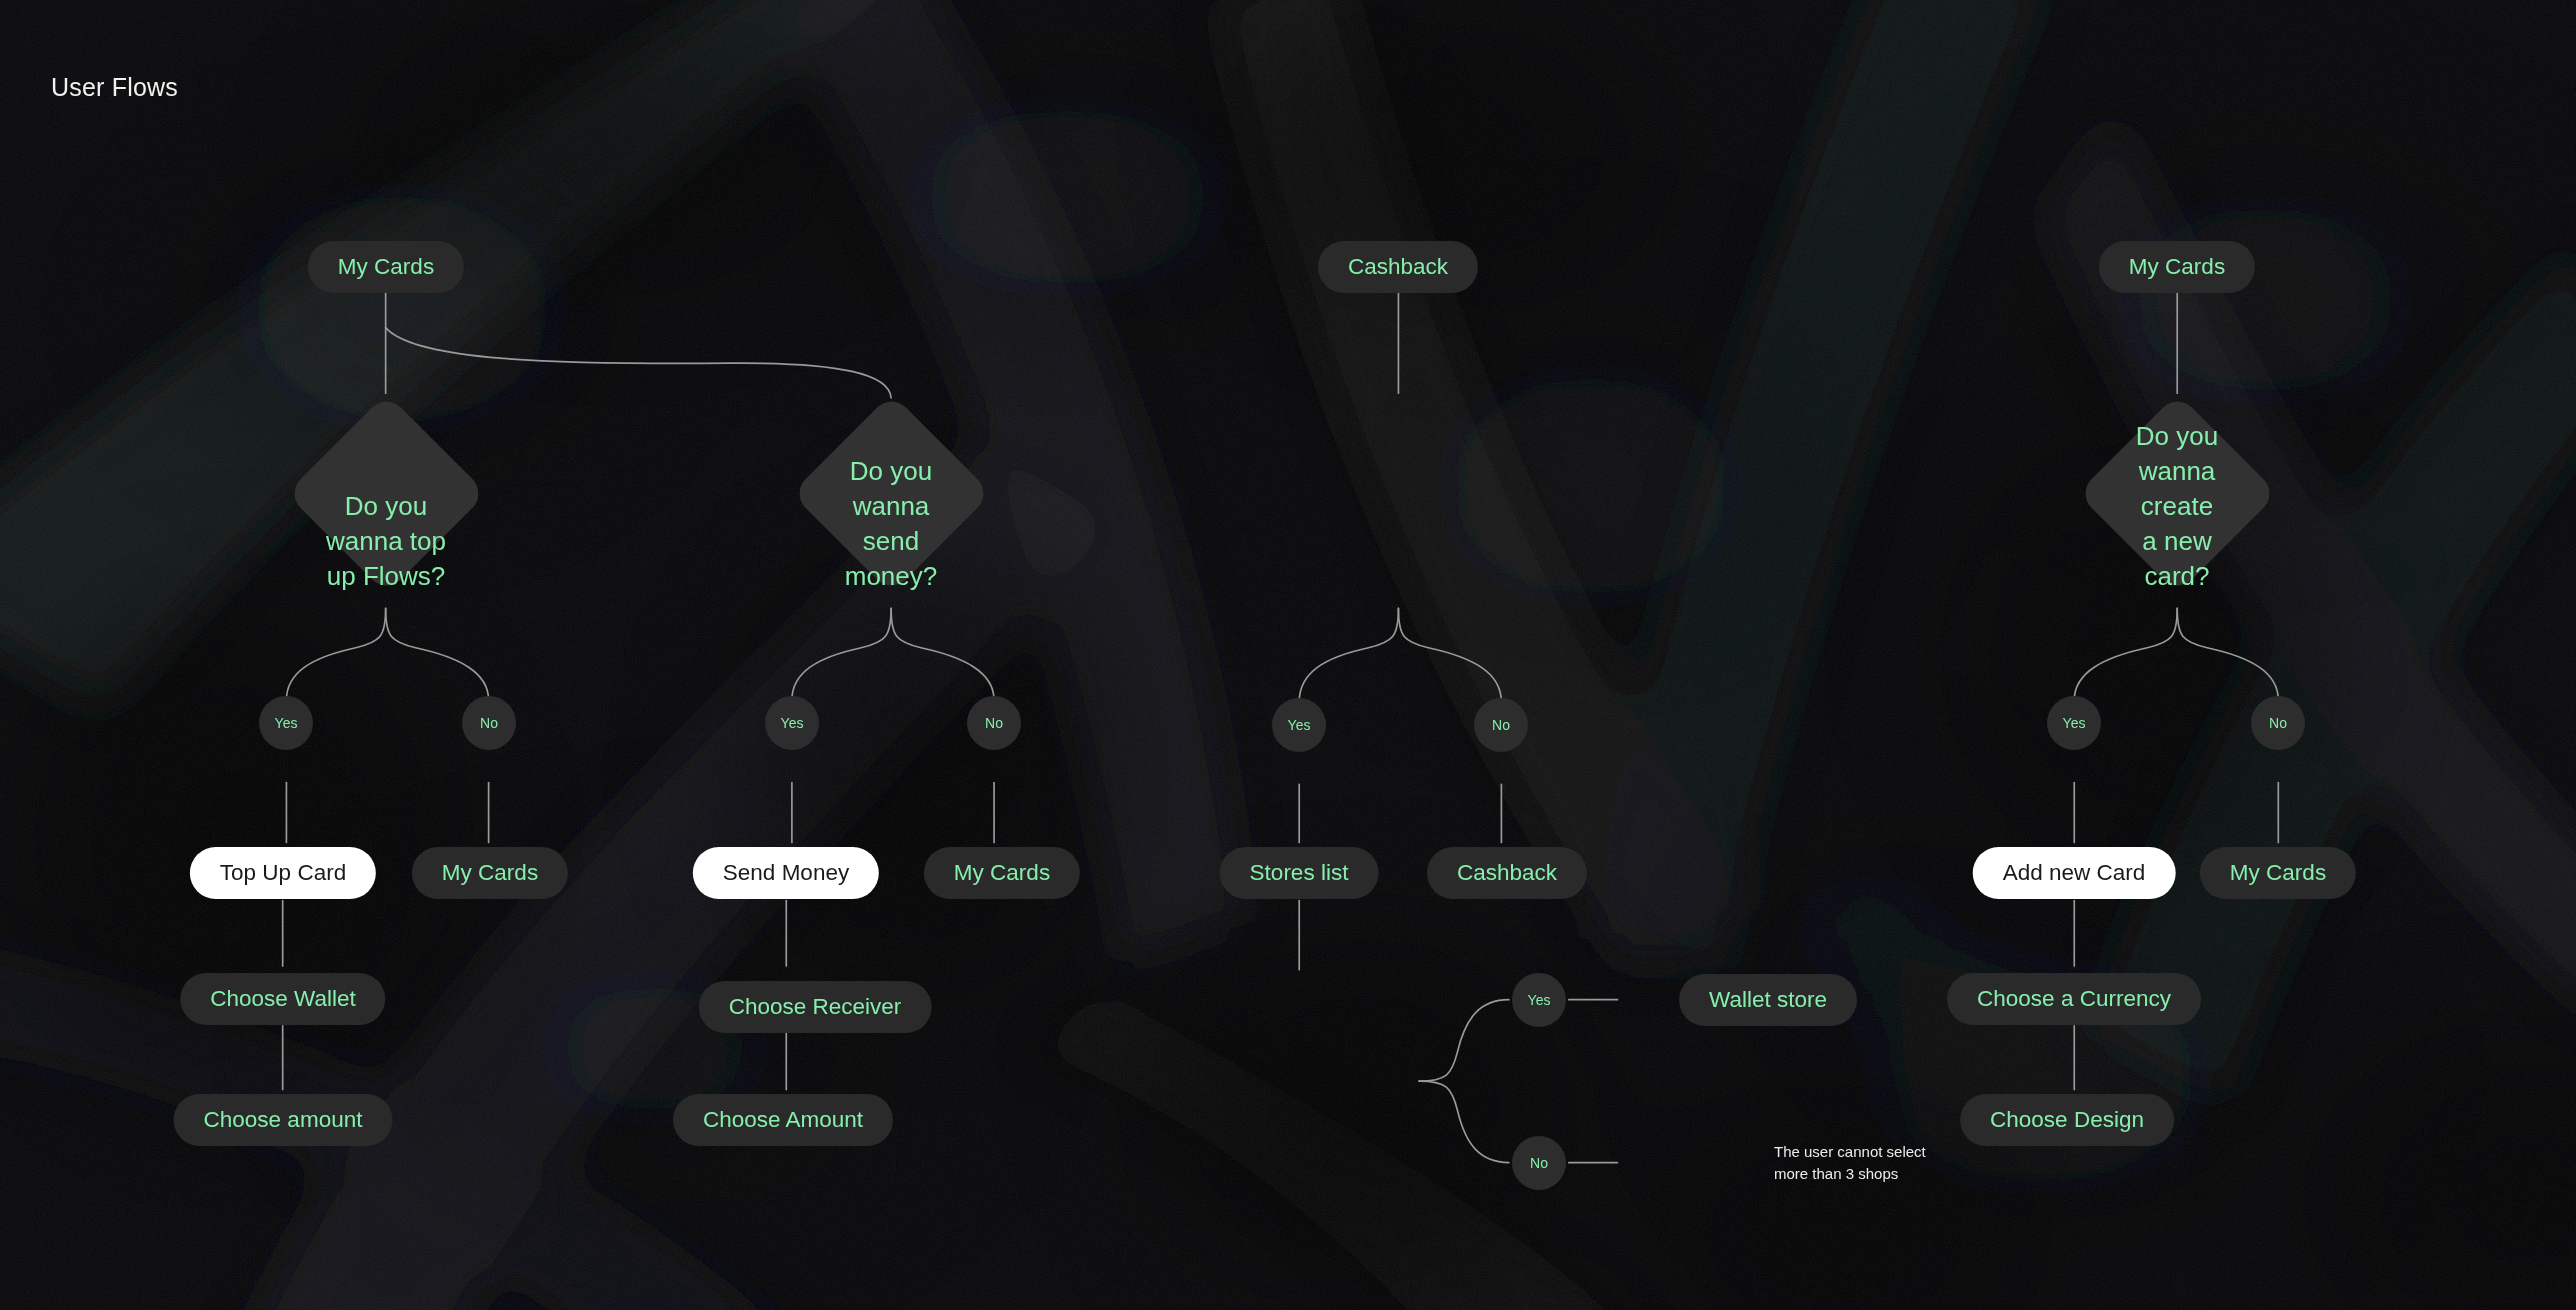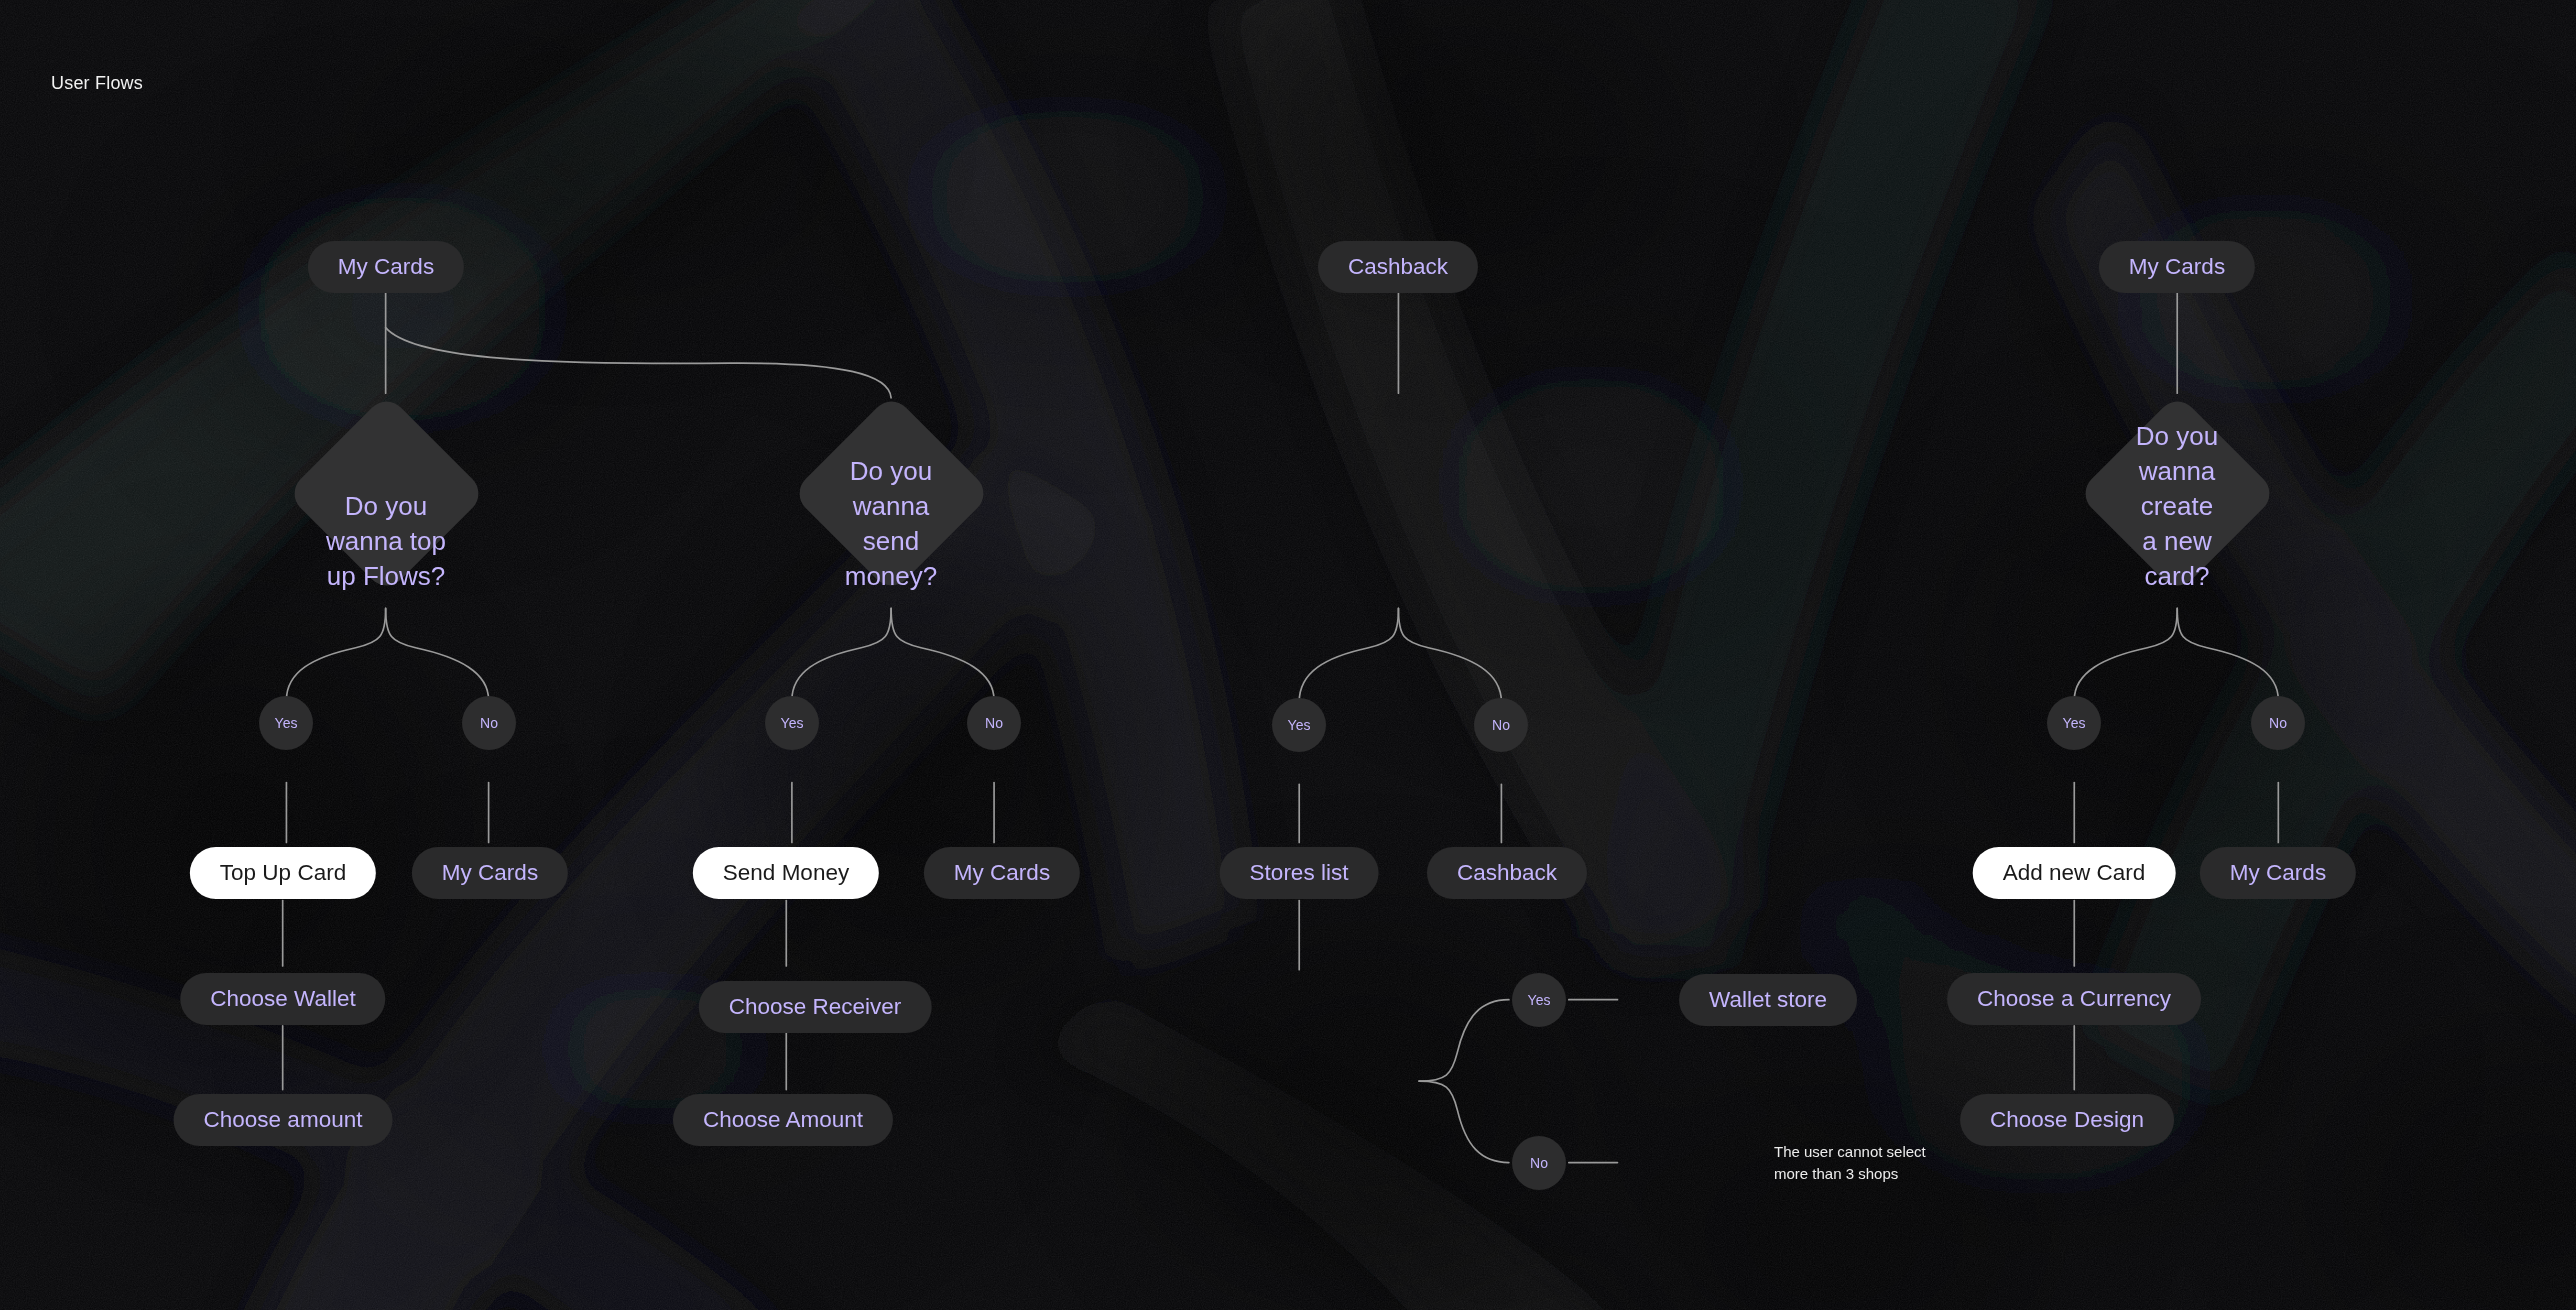--- a/index.html
+++ b/index.html
@@ -32,21 +32,21 @@
     pointer-events: none;
     opacity: .35;
   }
   
   #page-title {
     position: absolute;
     left: 51px;
     top: 73px;
     z-index: 6;
     color: #f2f2f2;
-    font-size: 18px;
+    font-size: 25px;
     letter-spacing: 0.2px;
     font-weight: 400;
     white-space: nowrap;
   }
   
   #links {
     position: absolute;
     inset: 0;
     z-index: 3;
     pointer-events: none;
@@ -54,21 +54,21 @@
   
   .node {
     position: absolute;
     z-index: 5;
     box-sizing: border-box;
     display: flex;
     align-items: center;
     justify-content: center;
     text-align: center;
     transform: translate(-50%, -50%);
-    color: #c4b5fd;
+    color: #86efac;
     line-height: 1.35;
     white-space: nowrap;
     user-select: none;
   }
   .node.pill {
     background: #2a2a2b;
     border-radius: 935px;
     font-size: 22.5px;
     padding: 0 30px;
     height: 52px;

